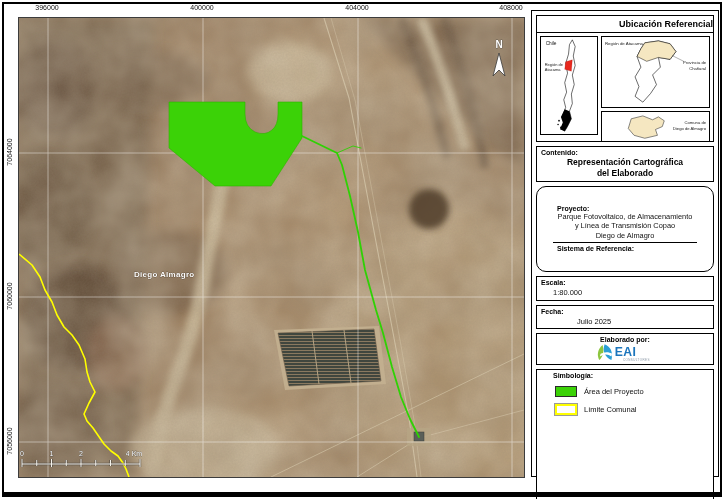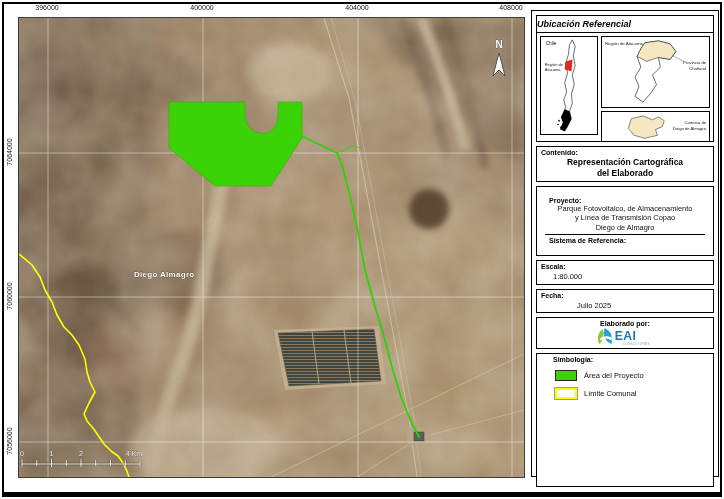--- a/index.html
+++ b/index.html
@@ -8,35 +8,35 @@
   
   .map-area{position:absolute;left:18px;top:17px;width:505px;height:459px;border:1px solid #3c3c3c;background:#96795a;}
   .map-area svg{display:block;width:100%;height:100%;}
   .coord-top{position:absolute;top:4px;font-size:7px;color:#111;transform:translateX(-50%);white-space:nowrap;}
   .coord-left{position:absolute;left:9px;font-size:7px;color:#111;transform:translate(-50%,-50%) rotate(-90deg);white-space:nowrap;}
   
   .side-panel{position:absolute;left:531px;top:10px;width:188px;height:467px;border:1px solid #000;background:#fff;box-sizing:border-box;padding:4px;}
   .section{border:1px solid #000;margin-bottom:4px;padding:2px 4px;box-sizing:border-box;background:#fff;}
   .lbl{font-size:7px;font-weight:bold;color:#000;}
   .ub{height:127px;padding:0;}
-  .ub-title{font-size:9px;font-weight:bold;text-align:left;padding:3px 0;border-bottom:1px solid #000;font-style:italic;}
+  .ub-title{font-size:9px;font-weight:bold;text-align:right;padding:3px 0;border-bottom:1px solid #000;}
   .insets{display:flex;gap:3px;padding:3px;height:103px;box-sizing:border-box;}
   .inset{border:1px solid #000;position:relative;background:#fff;}
   .inset svg{display:block;width:100%;height:100%;}
   .inset-chile{width:56px;height:100%;}
   .inset-col{flex:1;display:flex;flex-direction:column;gap:3px;}
   .inset-region{flex:1;}
   .inset-comuna{height:32px;}
   .c-lines{margin-top:1px;}
   .c-line{font-size:8.5px;font-weight:bold;text-align:center;line-height:1.3;}
   .p-line{font-size:7.4px;text-align:center;line-height:1.25;color:#111;}
   .val{font-size:7.5px;color:#111;line-height:1.3;}
   .val-ind{padding-left:12px;margin-top:2px;}
   .val-ind2{padding-left:36px;margin-top:2px;}
-  .proy-sis{padding:8px;}
+  .proy-sis{padding:16px;border-radius:10px;}
   .proy{padding:2px 4px;}
   .sis{border-top:1px solid #000;padding:2px 4px 3px;}
   .elab{display:flex;justify-content:space-between;align-items:center;height:32px;padding:2px 4px;flex-direction:column;}
   .simb{height:134px;margin-bottom:4px;padding-left:16px;}
   .leg-item{display:flex;align-items:center;gap:7px;margin:7px 2px;}
   .leg-label{font-size:7.5px;color:#111;}
   .sw{width:22px;height:11px;box-sizing:border-box;}
   .sw-green{background:#3bd207;border:1px solid #2b2b2b;}
   .sw-yellow{background:#fff;border:2px solid #ffff00;outline:1px solid #9a9a9a;}
 </style>

